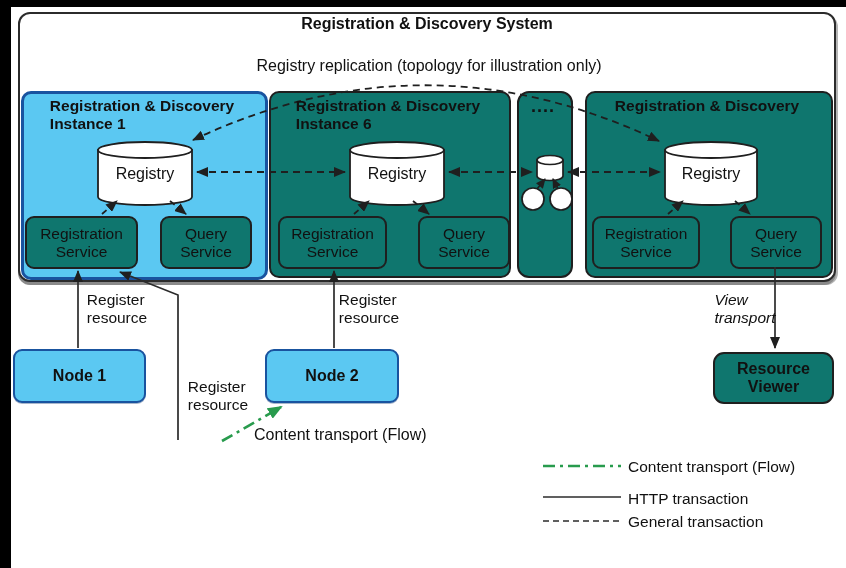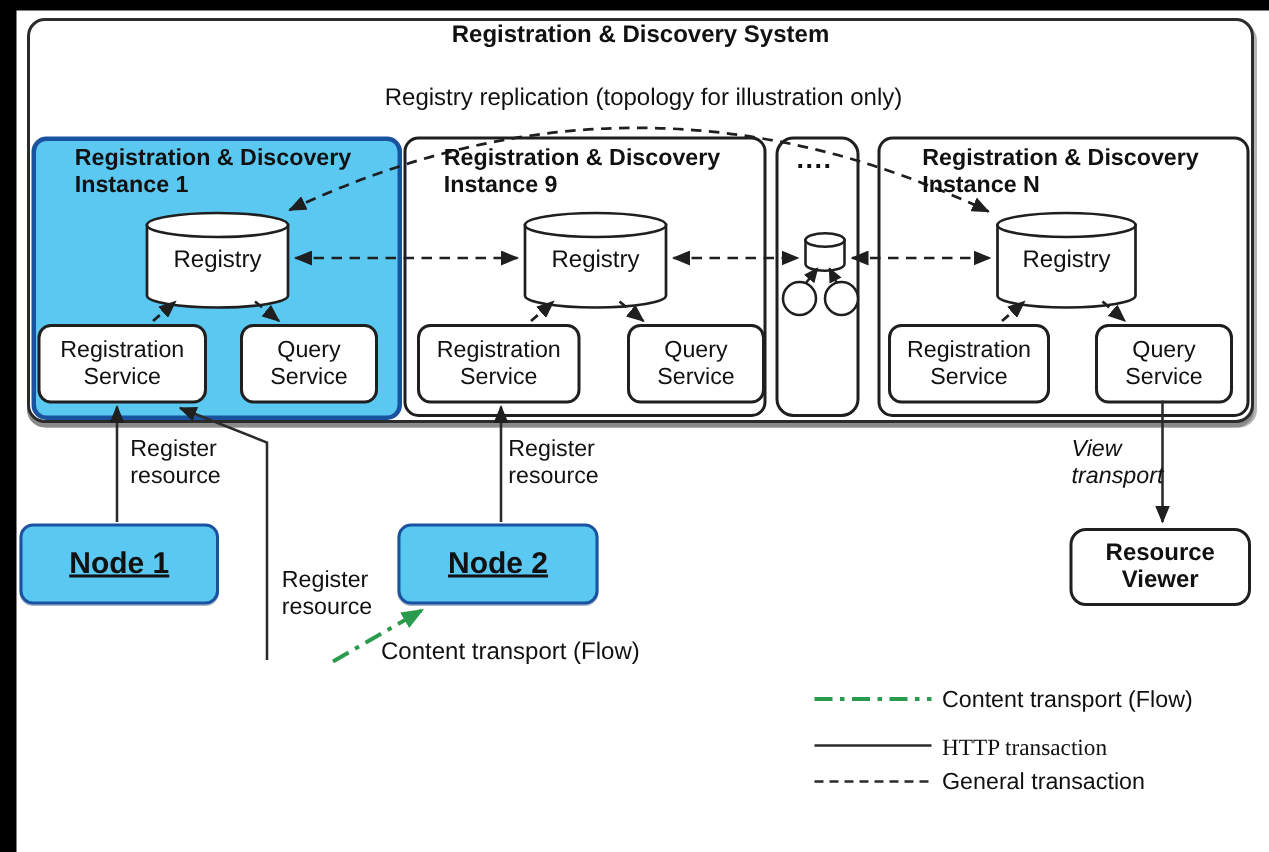--- a/index.html
+++ b/index.html
@@ -1,27 +1,27 @@
 <!DOCTYPE html>
 <html><head>
 <meta charset="utf-8">
 <style>
   html,body{margin:0;padding:0;background:#000;}
   .stage{position:relative;width:846px;height:568px;background:#000;overflow:hidden;
          font-family:"Liberation Sans",sans-serif;color:#111;}
   .canvas-bg{position:absolute;left:11px;top:7px;width:835px;height:561px;background:#fff;}
   .abs{position:absolute;}
-  .box{position:absolute;background:#ffffff;border:2px solid #1f1f1f;border-radius:10px;
+  .box{position:absolute;background:#0f766e;border:2px solid #1f1f1f;border-radius:10px;
        display:flex;flex-direction:column;align-items:center;justify-content:center;
        text-align:center;line-height:1.12;}
   .svc{border-radius:9px;font-size:15.5px;}
   .inst{border-radius:10px;}
   .blue{background:#5bc8f2;border:3px solid #19539f;}
   .node{background:#5bc8f2;border:2.5px solid #19539f;border-radius:9px;
-        font-weight:bold;font-size:20px;box-shadow:0 1px 0 rgba(10,50,110,.35);text-decoration:underline;}
+        font-weight:bold;font-size:16px;box-shadow:0 1px 0 rgba(10,50,110,.35);}
   .lbl{position:absolute;font-size:15.5px;line-height:1.15;white-space:nowrap;}
   .c{transform:translateX(-50%);}
   .b{font-weight:bold;}
   .outer{border:2px solid #2b2b2b;border-radius:12px;background:#fff;
          box-shadow:0 3px 0 #8a8a8a,2px 3px 0 #b5b5b5;}
   svg.overlay{position:absolute;left:0;top:0;pointer-events:none;}
 </style>
 </head>
 <body>
 
@@ -136,26 +136,25 @@
 
   <div class="lbl c b" style="left:427px;top:15px;font-size:16px;">Registration &amp; Discovery System</div>
   <div class="lbl c" style="left:429px;top:57px;font-size:16px;">Registry replication (topology for illustration only)</div>
 
   <div class="lbl c b" style="left:142px;top:97px;">
     <div>Registration &amp; Discovery</div>
     <div>Instance 1</div>
   </div>
   <div class="lbl c b" style="left:388px;top:97px;">
     <div>Registration &amp; Discovery</div>
-    <div>Instance 9</div>
+    <div>Instance 6</div>
   </div>
   <div class="lbl c b" style="left:543px;top:96px;font-size:18px;letter-spacing:1px;">....</div>
   <div class="lbl c b" style="left:707px;top:97px;">
     <div>Registration &amp; Discovery</div>
-    <div>Instance N</div>
   </div>
 
   <div class="lbl c" style="left:145px;top:165px;font-size:16px;">Registry</div>
   <div class="lbl c" style="left:397px;top:165px;font-size:16px;">Registry</div>
   <div class="lbl c" style="left:711px;top:165px;font-size:16px;">Registry</div>
 
   <div class="lbl c" style="left:117px;top:291px;">
     <div>Register</div>
     <div>resource</div>
   </div>
@@ -167,17 +166,17 @@
     <div>Register</div>
     <div>resource</div>
   </div>
   <div class="lbl c" style="left:745px;top:291px;font-style:italic;">
     <div>View</div>
     <div>transport</div>
   </div>
   <div class="lbl" style="left:254px;top:426px;font-size:16px;">Content transport (Flow)</div>
 
   <div class="lbl" style="left:628px;top:458px;text-align:left;">Content transport (Flow)</div>
-  <div class="lbl" style="left:628px;top:490px;text-align:left;font-family:Liberation Serif, serif;">HTTP transaction</div>
+  <div class="lbl" style="left:628px;top:490px;text-align:left;">HTTP transaction</div>
   <div class="lbl" style="left:628px;top:513px;text-align:right;">
     <div>General transaction</div>
   </div>
 </div>
 
 </body></html>

